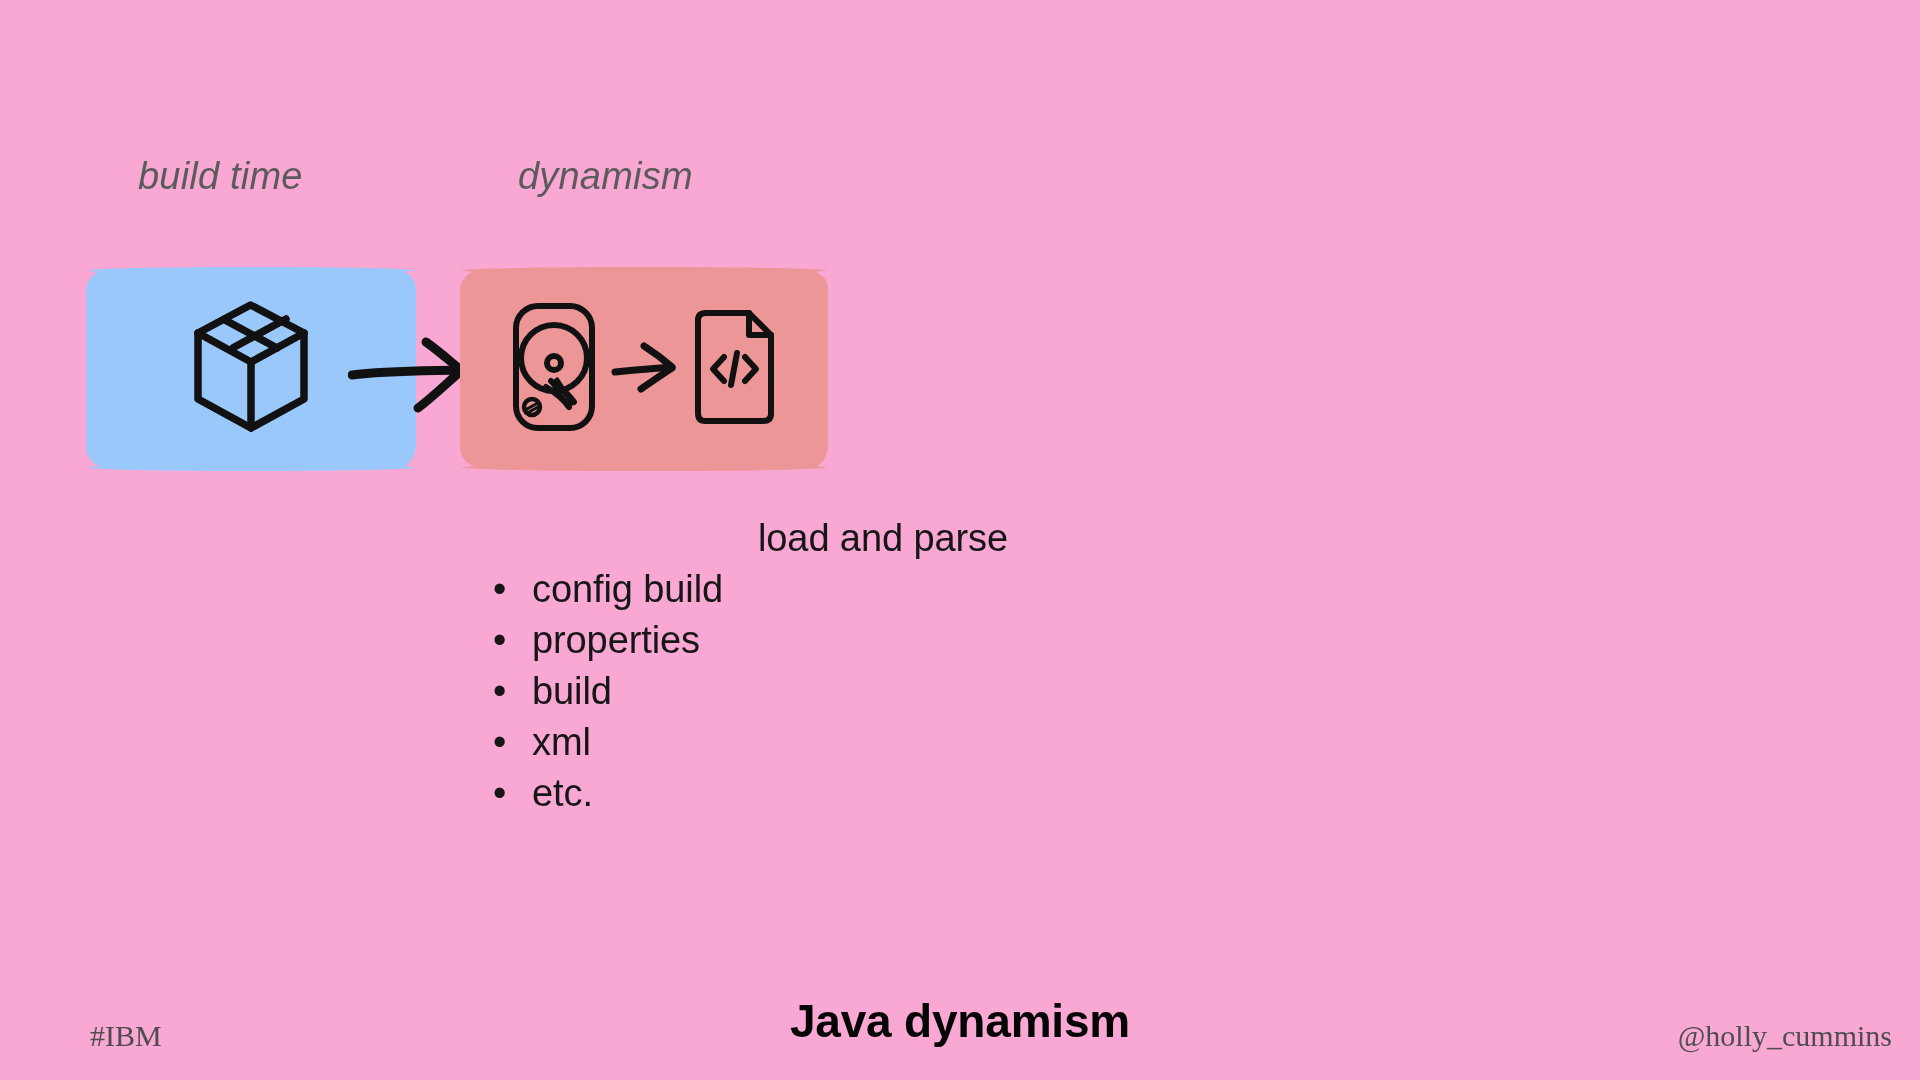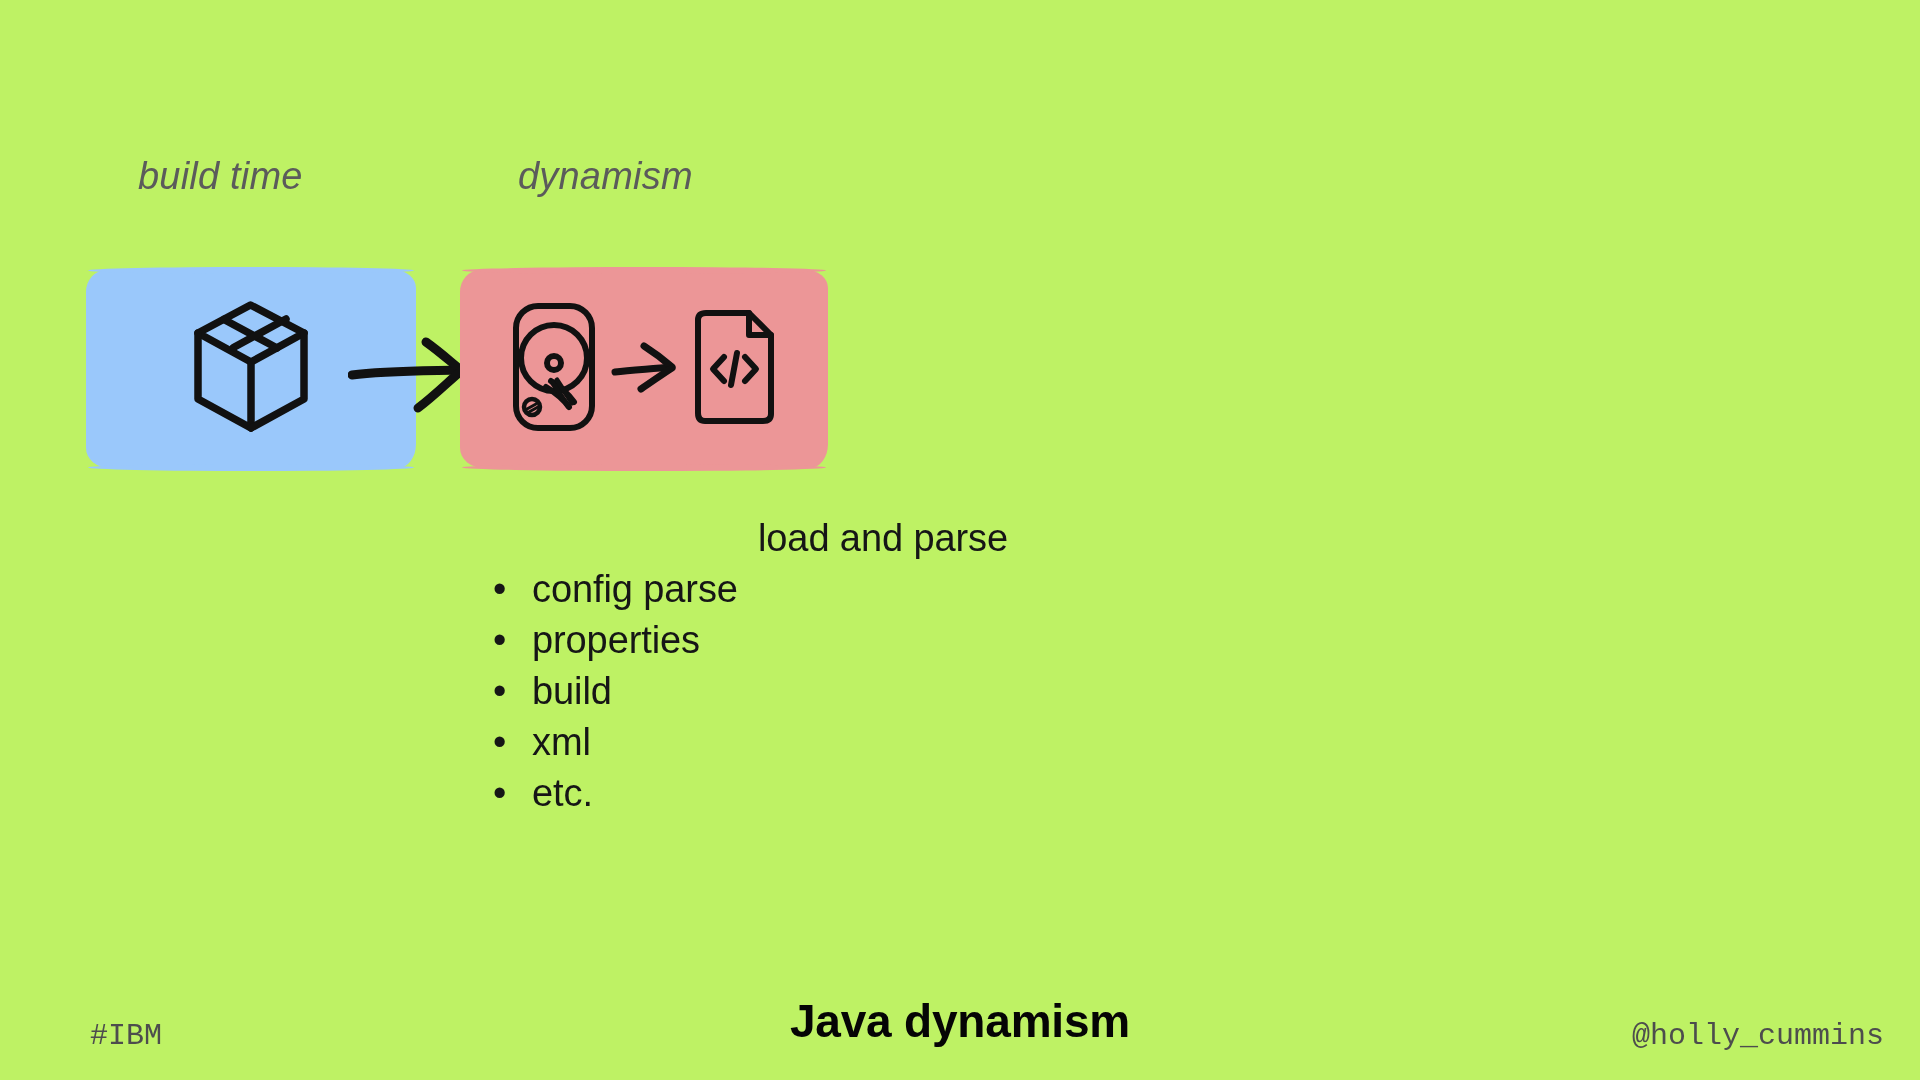--- a/index.html
+++ b/index.html
@@ -13,21 +13,21 @@
     height: 1080px;
     position: relative;
     overflow: hidden;
     font-family: "Liberation Sans", sans-serif;
     -webkit-font-smoothing: antialiased;
   }
 
   .slide {
     position: absolute;
     inset: 0;
-    background: #bef264;
+    background: #f9a8d4;
   }
 
   
   .phase-label {
     position: absolute;
     font-family: "Liberation Sans", sans-serif;
     font-style: italic;
     font-weight: 400;
     font-size: 38px;
     color: #5b5b5b;
@@ -118,28 +118,28 @@
     position: absolute;
     left: 5px;
     top: 0;
     font-size: 38px;
     line-height: 51px;
   }
 
   
   .footer-mono {
     position: absolute;
-    font-family: Liberation Mono, monospace;
+    font-family: Liberation Serif, serif;
     font-size: 30px;
     color: #4d4d4d;
     white-space: nowrap;
     text-align: center;
   }
   #footer-hashtag { left: 90px; top: 1019px; }
-  #footer-handle  { right: 36px; top: 1019px; margin-left: 47px; }
+  #footer-handle  { right: 28px; top: 1019px; margin-left: 47px; }
 
   #slide-title {
     position: absolute;
     left: 0;
     right: 0;
     top: 994px;
     text-align: center;
     font-family: "Liberation Sans", sans-serif;
     font-weight: 700;
     font-size: 46px;
@@ -239,21 +239,21 @@
 
     </div>
   </div>
 
   <div id="runtime-description">
     <div class="desc-heading">load and parse</div>
 
     <ul class="desc-list">
       <li>
         <span class="bullet">•</span>
-        <span>config parse</span>
+        <span>config build</span>
       </li>
       <li>
         <span class="bullet">•</span>
         <span>properties</span>
       </li>
       <li>
         <span class="bullet">•</span>
         <span>build</span>
       </li>
       <li>

